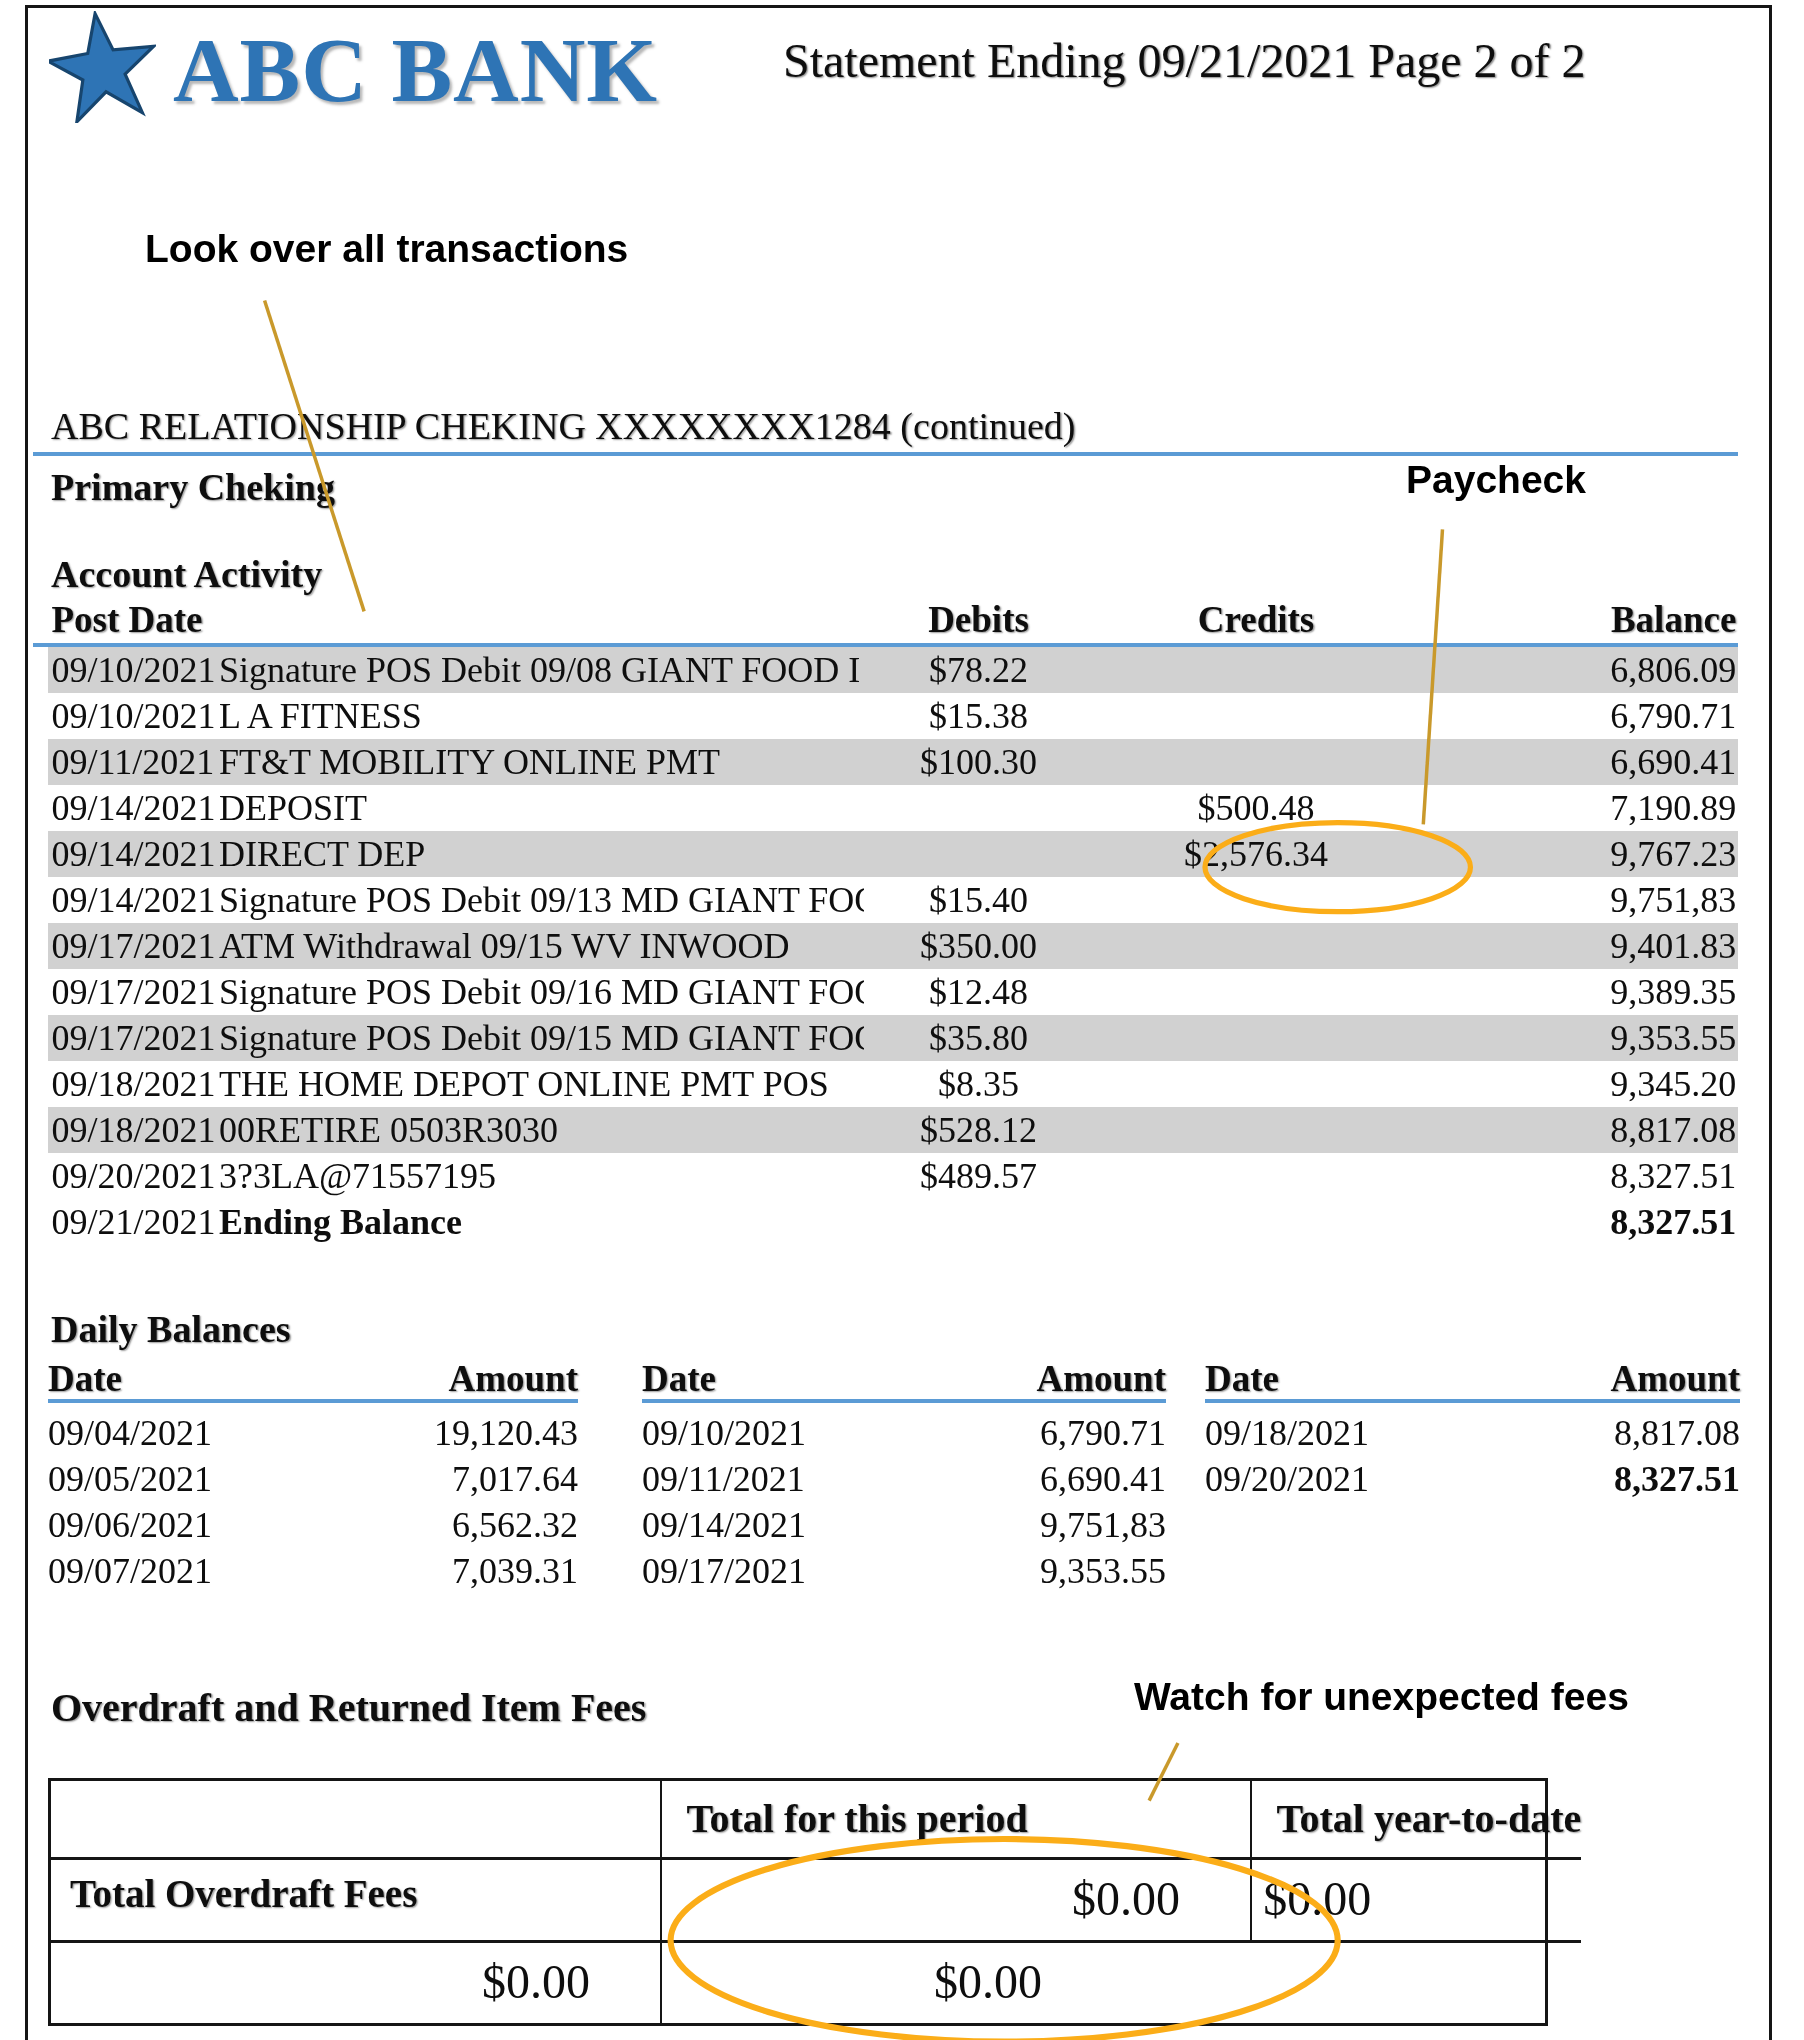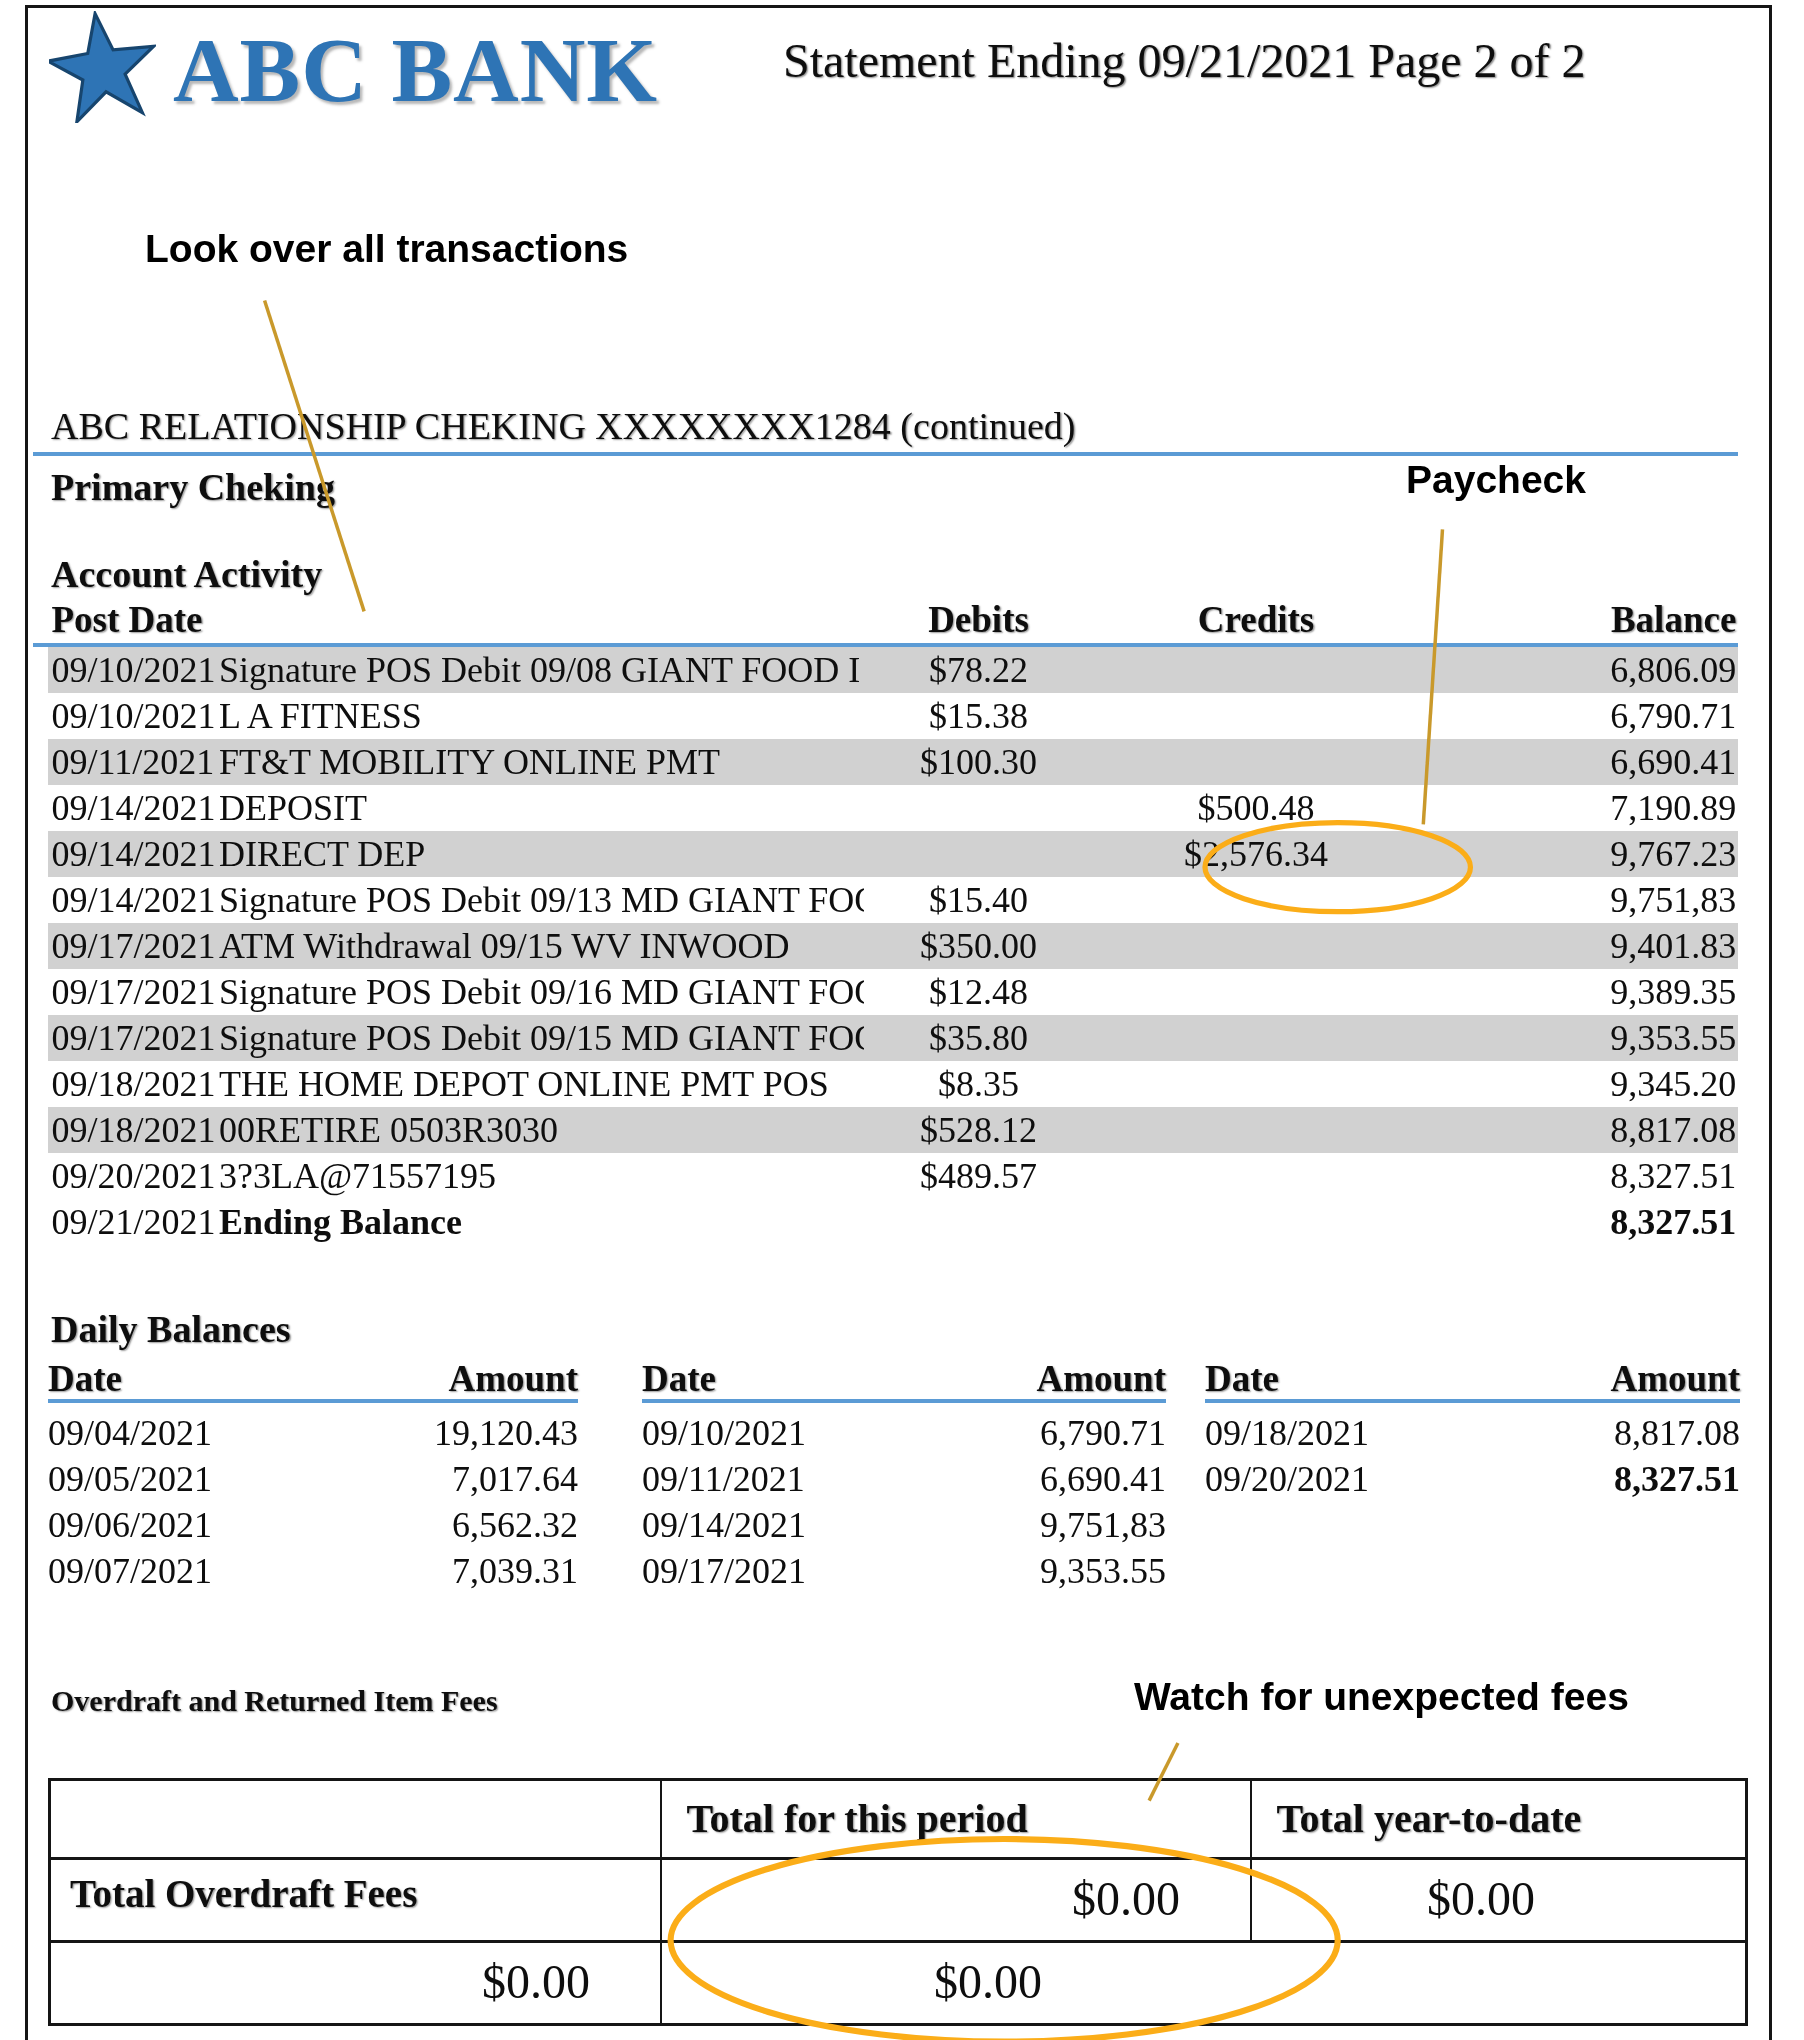--- a/index.html
+++ b/index.html
@@ -49,23 +49,23 @@
   .db-group{position:absolute;top:0;}
   .db-g0{left:0;width:530px;}
   .db-g1{left:594px;width:524px;}
   .db-g2{left:1157px;width:535px;}
   .db-head{display:flex;justify-content:space-between;font-weight:bold;font-size:37px;
            height:40px;line-height:40px;text-shadow:1.3px 1.3px 1.7px rgba(0,0,0,.4);}
   .db-rule{height:3.5px;background:#5B9BD5;margin-bottom:7px;}
   .db-row{display:flex;justify-content:space-between;height:46px;line-height:46px;font-size:36px;}
   .bold-row .db-amount{font-weight:bold;}
   
-  .fees-title{position:absolute;left:51px;top:1684px;font-size:30px;font-weight:bold;
+  .fees-title{position:absolute;left:51px;top:1684px;font-size:40px;font-weight:bold;
               text-shadow:1.3px 1.3px 1.7px rgba(0,0,0,.4);}
-  .fees-table{position:absolute;left:48px;top:1778px;width:1700px;height:248px;
+  .fees-table{position:absolute;left:48px;top:1778px;width:1500px;height:248px;
               border:3.5px solid #151515;box-sizing:border-box;display:grid;
               grid-template-columns:611px 590px 1fr;grid-template-rows:79px 83px 1fr;}
   .f-cell{border-right:2.6px solid #151515;border-bottom:3.5px solid #151515;box-sizing:border-box;
           font-size:48px;padding-top:10.5px;}
   .f-last-col{border-right:none;}
   .f-last-row{border-bottom:none;}
   .f-colhead{font-weight:bold;font-size:40px;padding-left:24.5px;padding-top:14px;
              text-shadow:1.3px 1.3px 1.7px rgba(0,0,0,.4);white-space:nowrap;}
   .f-label{font-weight:bold;font-size:39px;padding-left:19px;
            text-shadow:1.3px 1.3px 1.7px rgba(0,0,0,.4);white-space:nowrap;}

